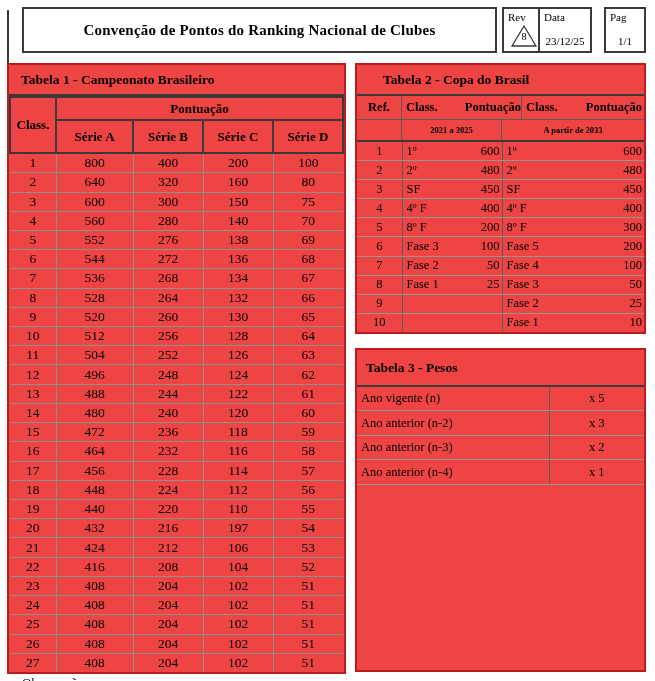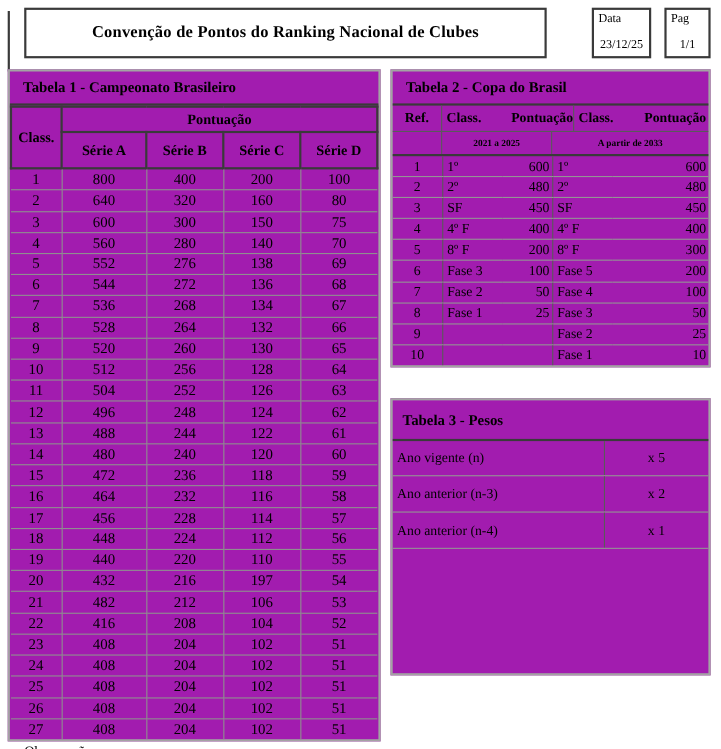--- a/index.html
+++ b/index.html
@@ -15,21 +15,21 @@
   .data-box { left:538px; width:54px; }
   .pag-box  { left:604px; width:42px;padding-left:12px; }
   .hlabel { position:absolute; top:2px; left:4px; font-size:11px; }
   .hvalue { position:absolute; bottom:4px; left:0; width:100%; text-align:center; font-size:11px; }
   .rev-tri { position:absolute; left:6px; top:15px; width:28px; height:24px; }
   .rev-tri svg { position:absolute; left:0; top:0; }
   .rev-num { position:absolute; left:0; top:7px; width:100%; text-align:center; font-size:10.5px; }
   .connector { position:absolute; left:7px; top:10px; width:2px; height:55px; background:#3a3a3a; }
 
   
-  .tbl { position:absolute; border:2px solid #a3a3a3; background:#a21caf; display:flex; flex-direction:column; }
+  .tbl { position:absolute; border:2px solid #b91c1c; background:#ef4444; display:flex; flex-direction:column; }
   .tbl-title { flex:0 0 31px; border-bottom:2px solid #3a3a3a; font-weight:bold; font-size:13.5px;
                display:flex; align-items:center; padding-left:12px; }
   table { border-collapse:collapse; table-layout:fixed; width:100%; }
   td, th { vertical-align:middle; }
 
   
   #tabela1 { left:7px; top:63px; width:339px; height:611px; }
   .t1 { flex:1 1 auto; }
   .t1 thead th { font-weight:bold; font-size:13px; text-align:center; border:2px solid #3a3a3a; }
   .t1 .th-pont  { height:23px; }
@@ -55,21 +55,21 @@
   .t2-sub .p2  { flex:1; text-align:center; }
   .t2 { flex:1 1 auto; }
   .t2 td { font-size:12.5px; border-bottom:1px solid #949494; }
   .t2 td.ref { text-align:center; border-right:1px solid #5a5a5a; }
   .t2 td.cls { padding-left:4px; }
   .t2 td.pt1 { text-align:right; padding-right:2px; border-right:1px solid #5a5a5a; }
   .t2 td.pt2 { text-align:right; padding-right:2px; }
   .t2 tr:last-child td { border-bottom:none; }
 
   
-  #tabela3 { left:355px; top:362px; width:291px; height:252px; }
+  #tabela3 { left:355px; top:348px; width:291px; height:324px; }
   .t3-title { flex:0 0 37px; }
   .t3-head { flex:0 0 38px; border-bottom:2px solid #3a3a3a; font-weight:bold; font-size:14px;
              display:flex; align-items:center; justify-content:center; }
   .t3 { flex:0 0 98px;padding-left:11px; }
   .t3 td { font-size:12.5px; border-bottom:1px solid #949494; }
   .t3 td.lbl { padding-left:4px; }
   .t3 td.mult { width:95px; text-align:center; border-left:1px solid #5a5a5a; }
   .t3-space { flex:1 1 auto; }
 
   
@@ -77,20 +77,29 @@
 </style>
 </head>
 <body>
 
 <div id="page">
 
   <div class="hbox title-box">
     <span class="doc-title">Convenção de Pontos do Ranking Nacional de Clubes</span>
   </div>
 
+  <div class="hbox rev-box">
+    <span class="hlabel">Rev</span>
+    <div class="rev-tri">
+      <svg width="28" height="24" viewBox="0 0 28 24">
+        <polygon points="14,2 26,22 2,22" fill="none" stroke="#3a3a3a" stroke-width="1.3"></polygon>
+      </svg>
+      <span class="rev-num">8</span>
+    </div>
+  </div>
 
   <div class="hbox data-box">
     <span class="hlabel">Data</span>
     <span class="hvalue">23/12/25</span>
   </div>
 
   <div class="hbox pag-box">
     <span class="hlabel">Pag</span>
     <span class="hvalue">1/1</span>
   </div>
@@ -255,21 +264,21 @@
           </tr>
           <tr>
             <td>20</td>
             <td>432</td>
             <td>216</td>
             <td>197</td>
             <td>54</td>
           </tr>
           <tr>
             <td>21</td>
-            <td>482</td>
+            <td>424</td>
             <td>212</td>
             <td>106</td>
             <td>53</td>
           </tr>
           <tr>
             <td>22</td>
             <td>416</td>
             <td>208</td>
             <td>104</td>
             <td>52</td>
@@ -307,21 +316,21 @@
             <td>408</td>
             <td>204</td>
             <td>102</td>
             <td>51</td>
           </tr>
         </tbody>
     </table>
   </div>
 
   <div class="tbl" id="tabela2">
-    <div class="tbl-title" style="padding-left:12px">Tabela 2 - Copa do Brasil</div>
+    <div class="tbl-title" style="padding-left:26px">Tabela 2 - Copa do Brasil</div>
     <div class="t2-head">
       <div class="ref">Ref.</div>
       <div class="cls">Class.</div>
       <div class="pts1">Pontuação</div>
       <div class="cls2">Class.</div>
       <div class="pts2">Pontuação</div>
     </div>
     <div class="t2-sub">
       <div class="ref"></div>
       <div class="p1">2021 a 2025</div>
@@ -412,20 +421,24 @@
 
   <div class="tbl" id="tabela3">
     <div class="tbl-title t3-title" style="padding-left:9px">Tabela 3 - Pesos</div>
     <table class="t3">
       <tbody id="t3-body">
           <tr>
             <td class="lbl">Ano vigente (n)</td>
             <td class="mult">x 5</td>
           </tr>
           <tr>
+            <td class="lbl">Ano anterior  (n-2)</td>
+            <td class="mult">x 3</td>
+          </tr>
+          <tr>
             <td class="lbl">Ano anterior  (n-3)</td>
             <td class="mult">x 2</td>
           </tr>
           <tr>
             <td class="lbl">Ano anterior  (n-4)</td>
             <td class="mult">x 1</td>
           </tr>
         </tbody>
     </table>
     <div class="t3-space"></div>

